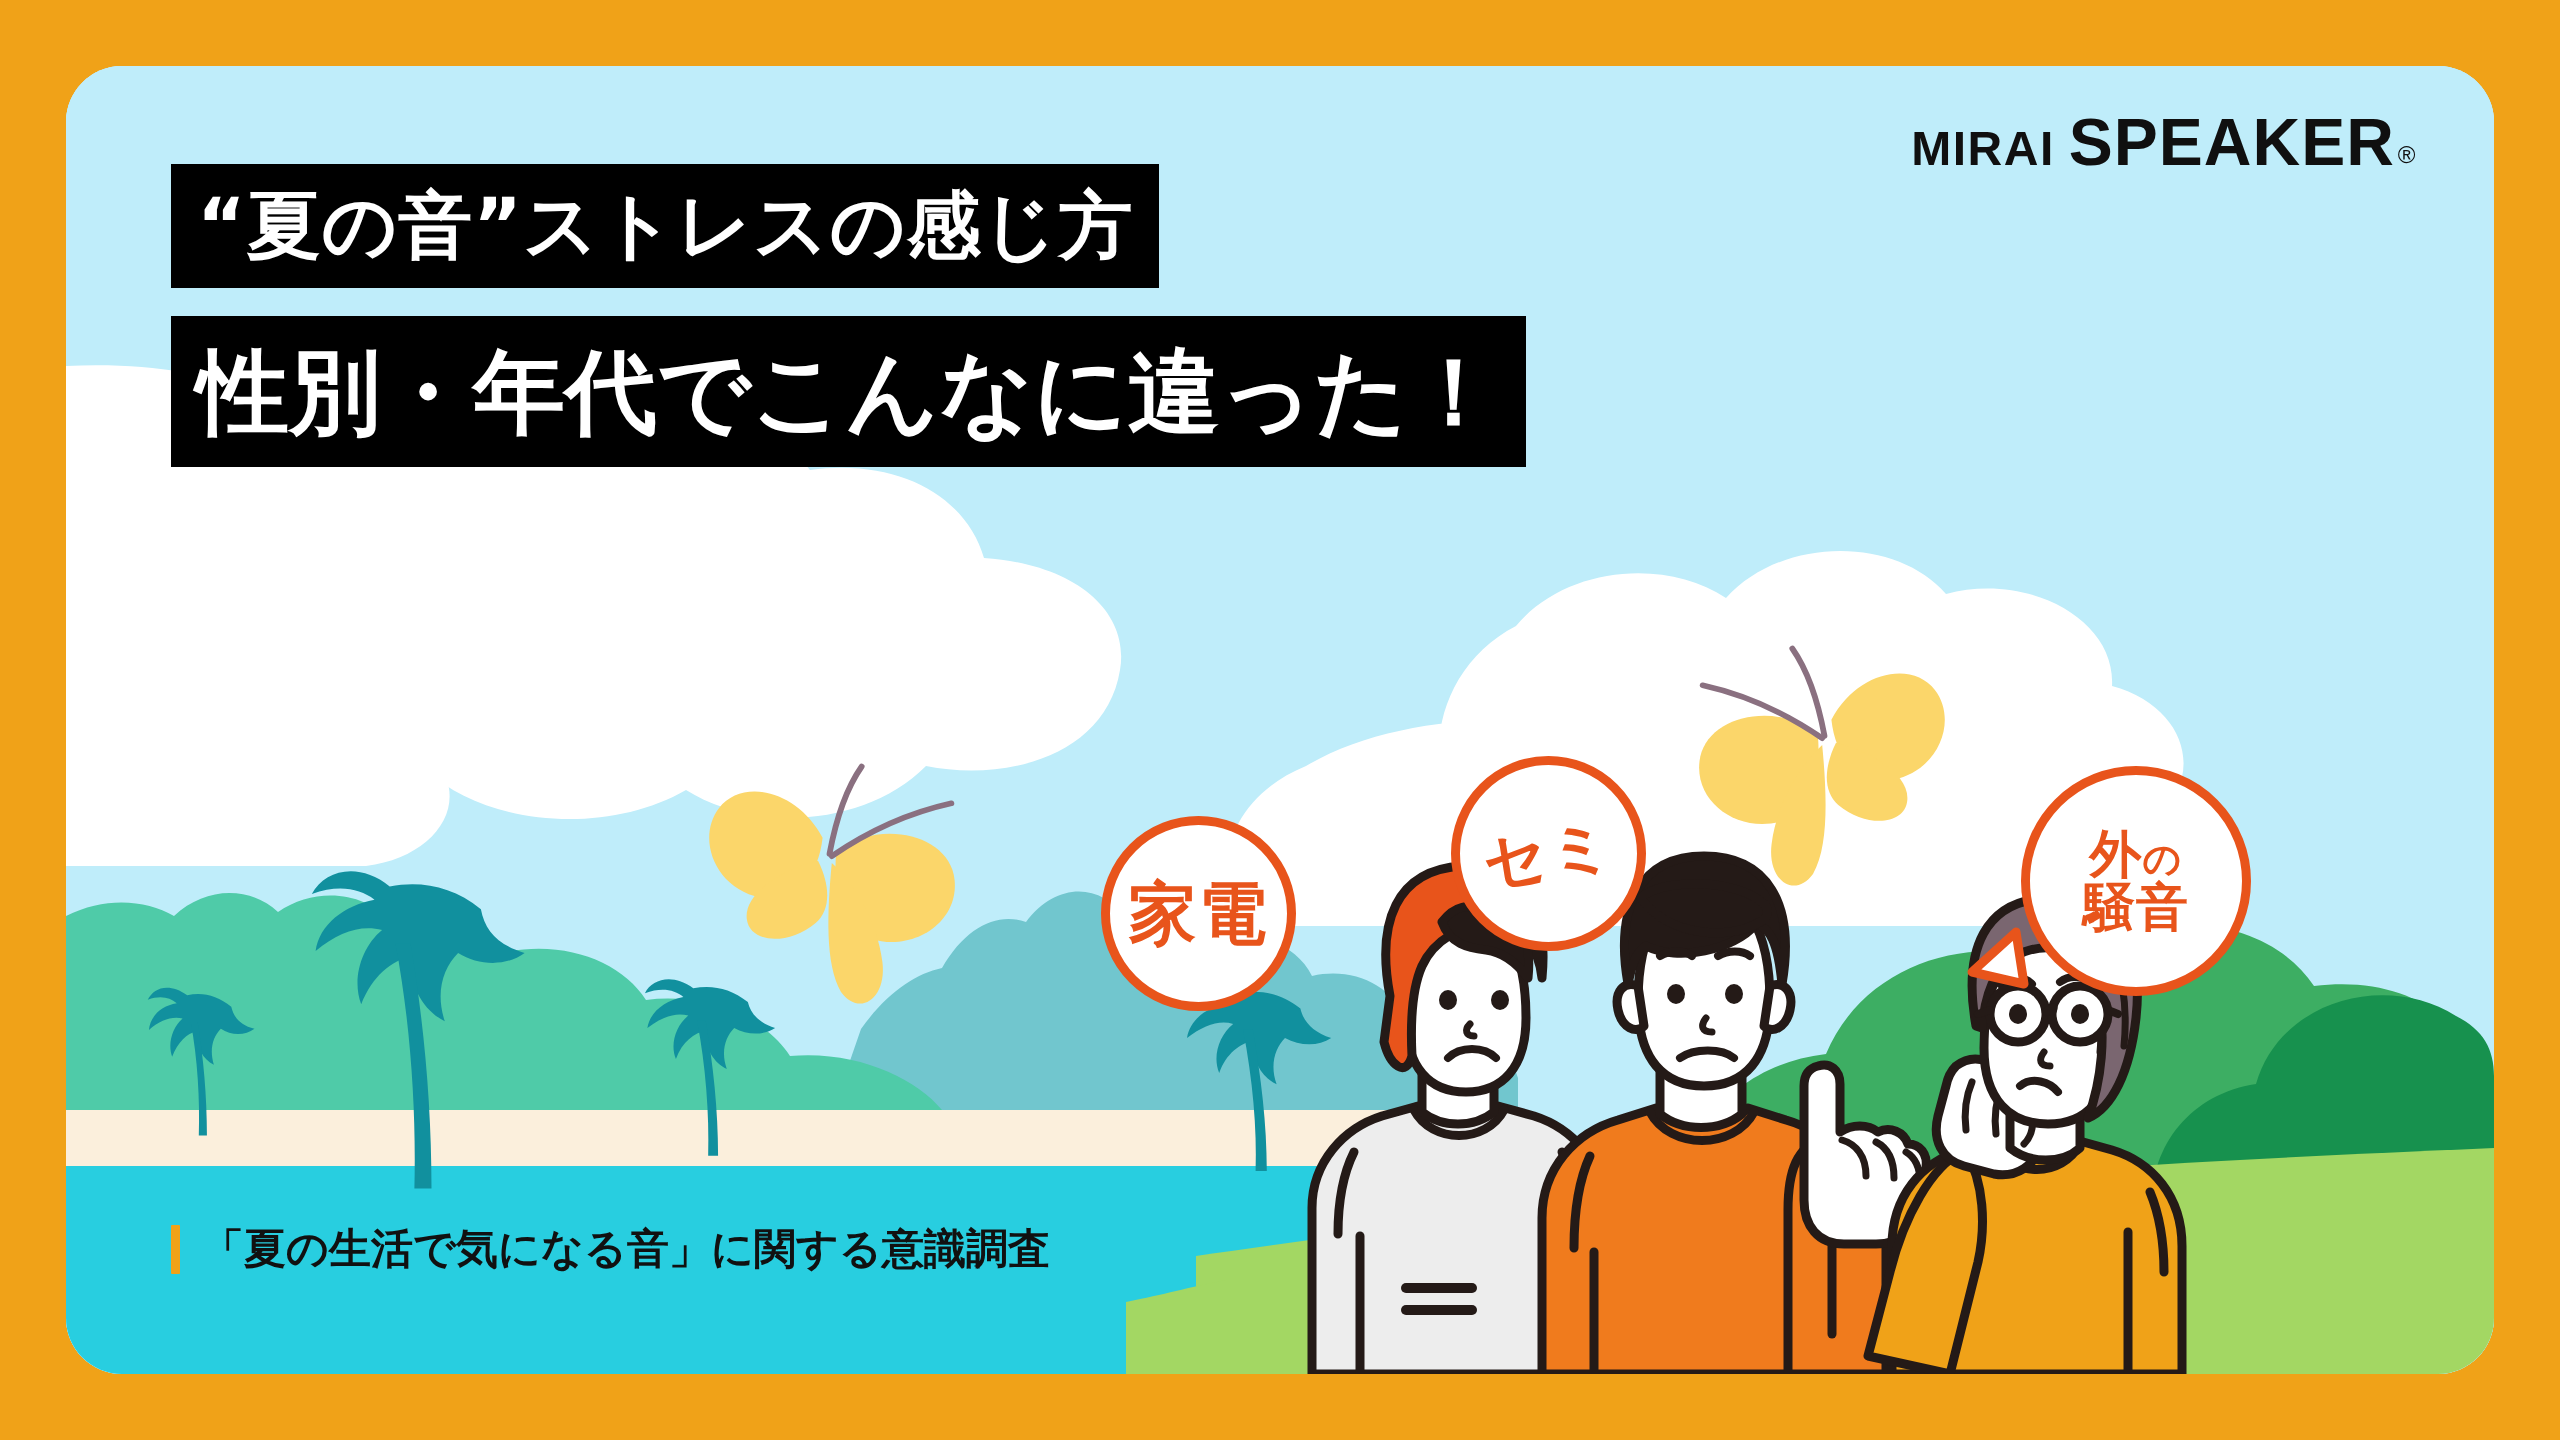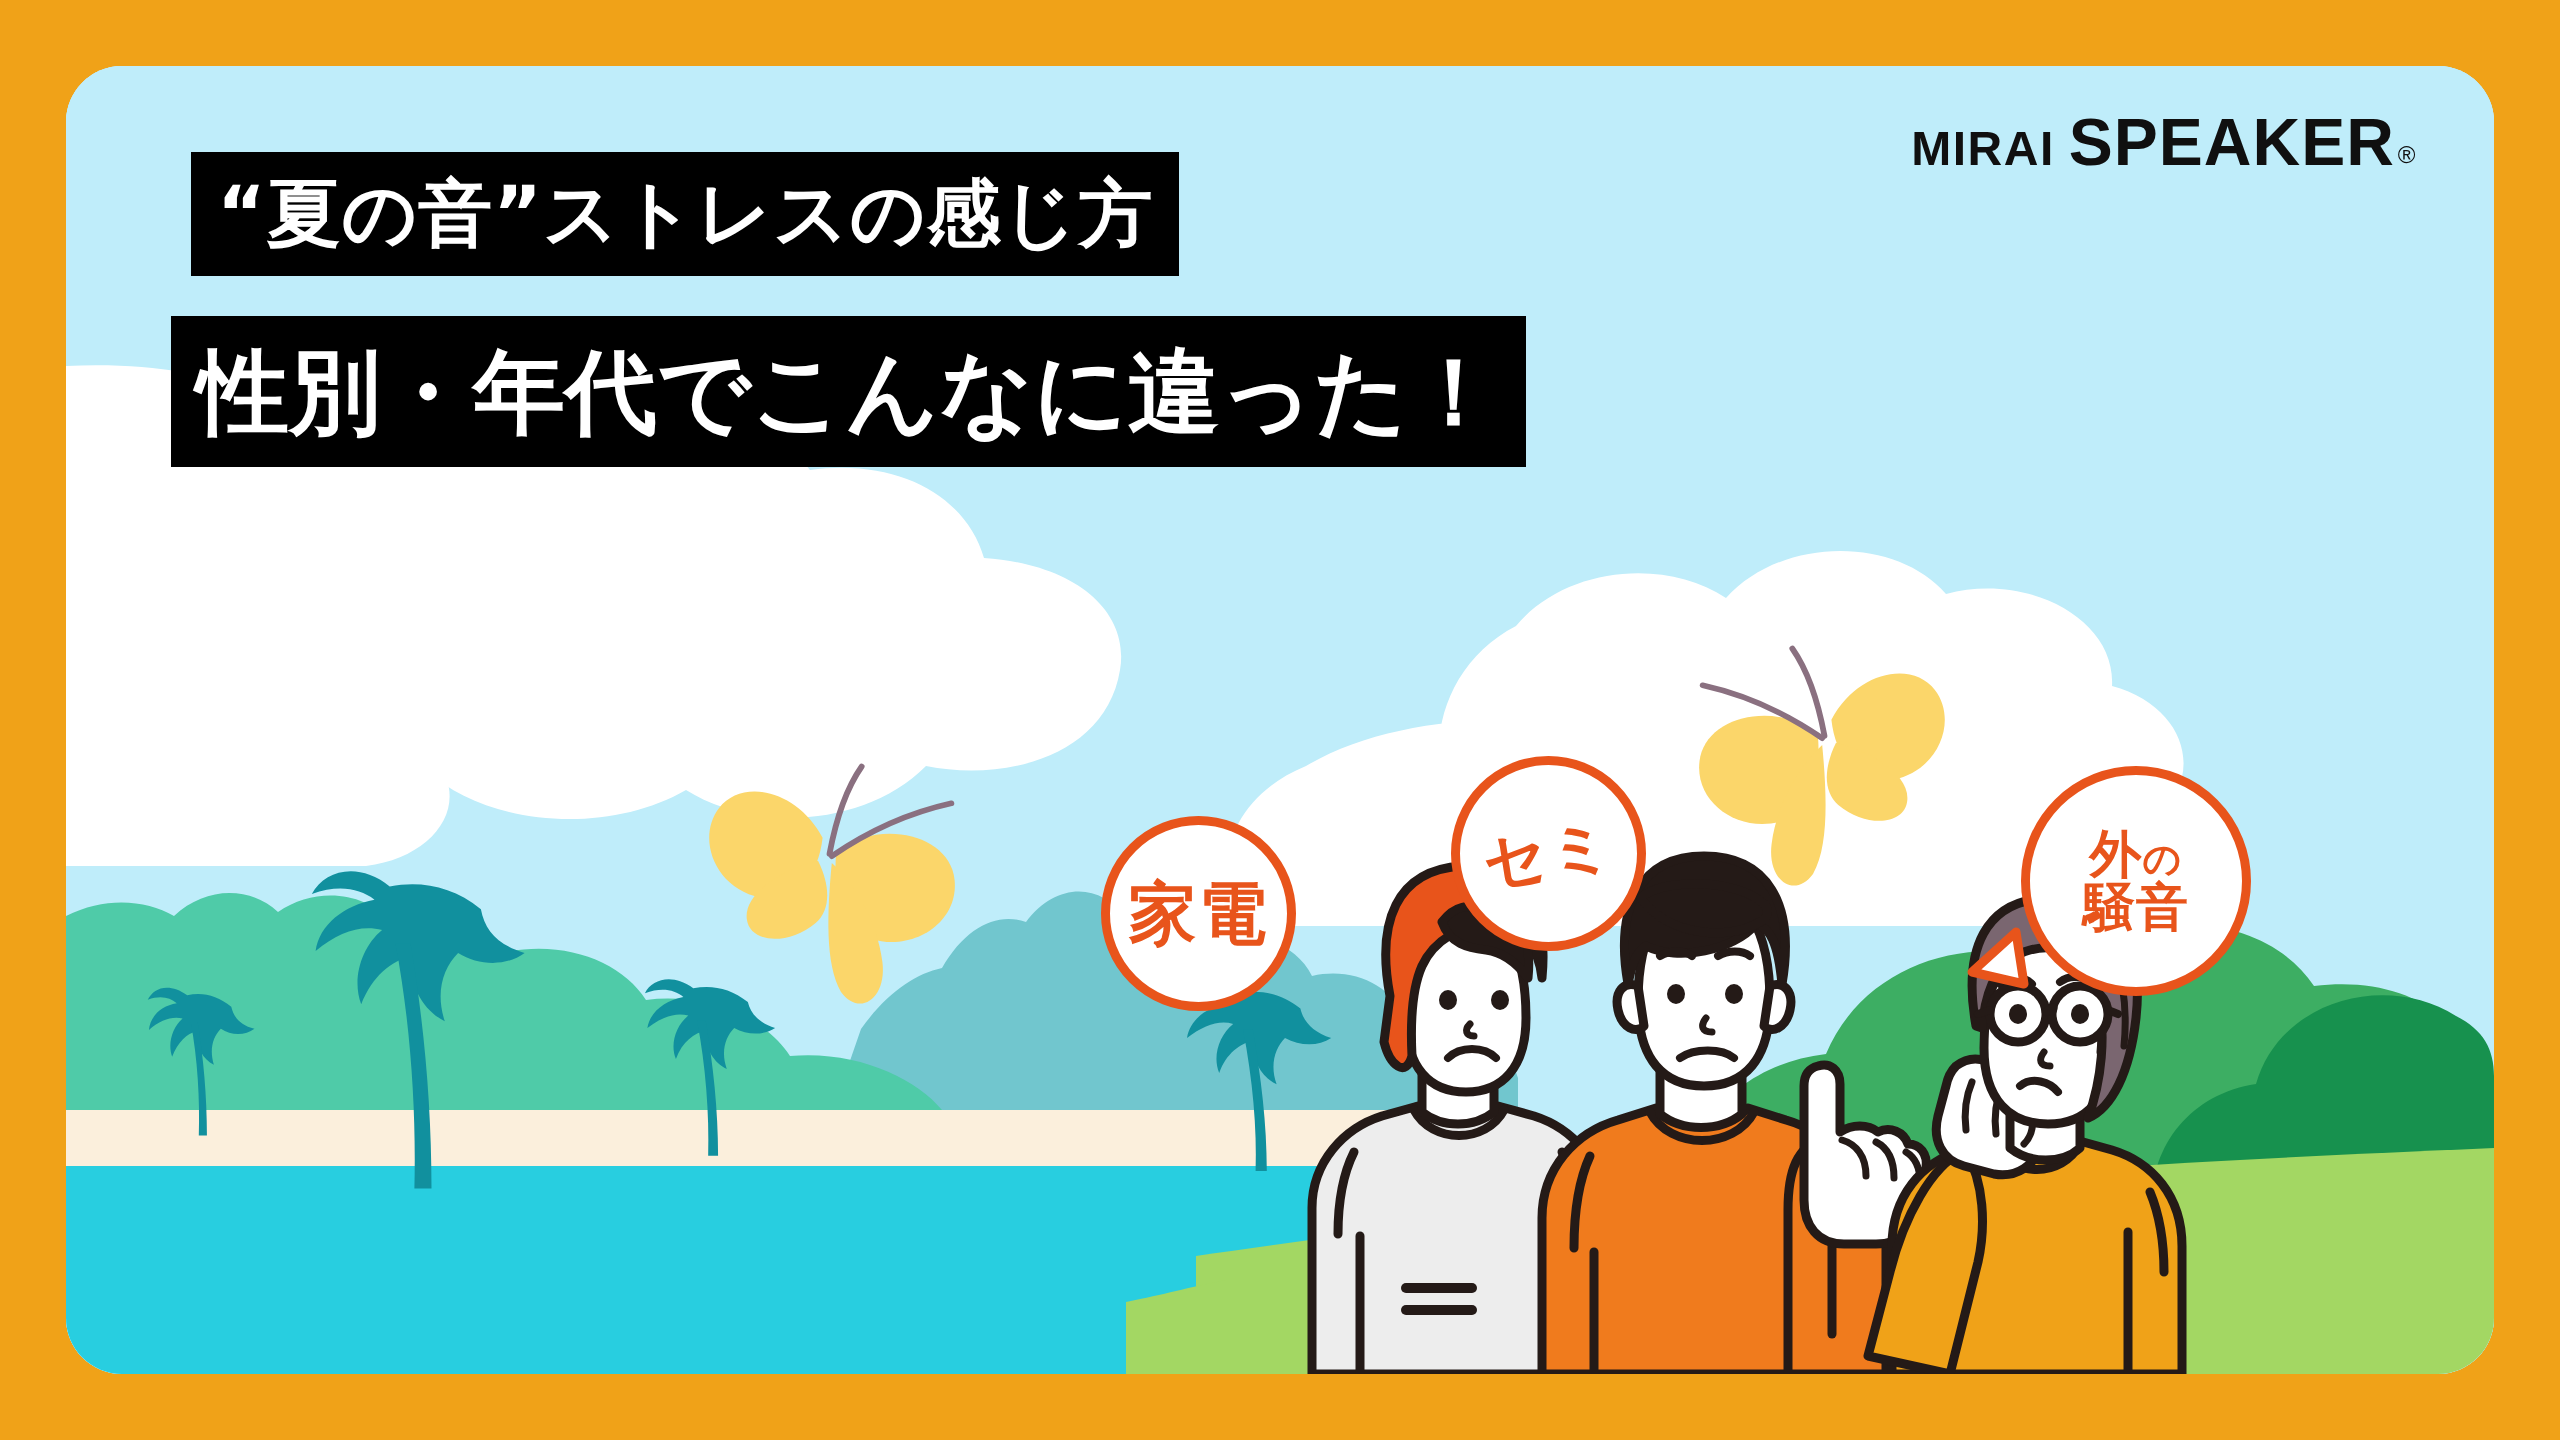--- a/index.html
+++ b/index.html
@@ -34,21 +34,21 @@
   .logo .spk{font-size:66px;font-weight:700;letter-spacing:1px;margin-left:14px;}
   .logo .reg{font-size:24px;font-weight:400;margin-left:3px;position:relative;top:-2px;}
 
   
   .head{position:absolute;left:105px;}
   .head-bar{
     display:inline-block;background:#000;color:#fff;
     font-weight:700;white-space:nowrap;
     font-family:"DejaVu Sans","Liberation Sans",sans-serif;
   }
-  .head1{top:86px;margin-left:20px;}
+  .head1{top:98px;}
   .head1 .head-bar{font-size:74px;padding:24px 26px 26px 26px;line-height:1;letter-spacing:1px;}
   .head2{top:250px;}
   .head2 .head-bar{font-size:92px;padding:31px 26px 28px 26px;line-height:1;letter-spacing:0px;}
 
   
   .caption{
     position:absolute;left:105px;bottom:100px;
     display:flex;align-items:stretch;
   }
   .caption .rule{width:9px;background:#F0A218;margin-right:22px;border-radius:1px;}
@@ -369,17 +369,18 @@
             <span>外</span><span class="sm">の</span>
           </div>
           <div>騒音</div>
         </div>
       </div>
     </div>
 
     <div class="caption">
       <div class="rule"></div>
       <div class="lines">
+        <div>「夏の生活で気になる音」に関する意識調査</div>
       </div>
     </div>
 
   </div>
 </div>
 
 </body></html>

